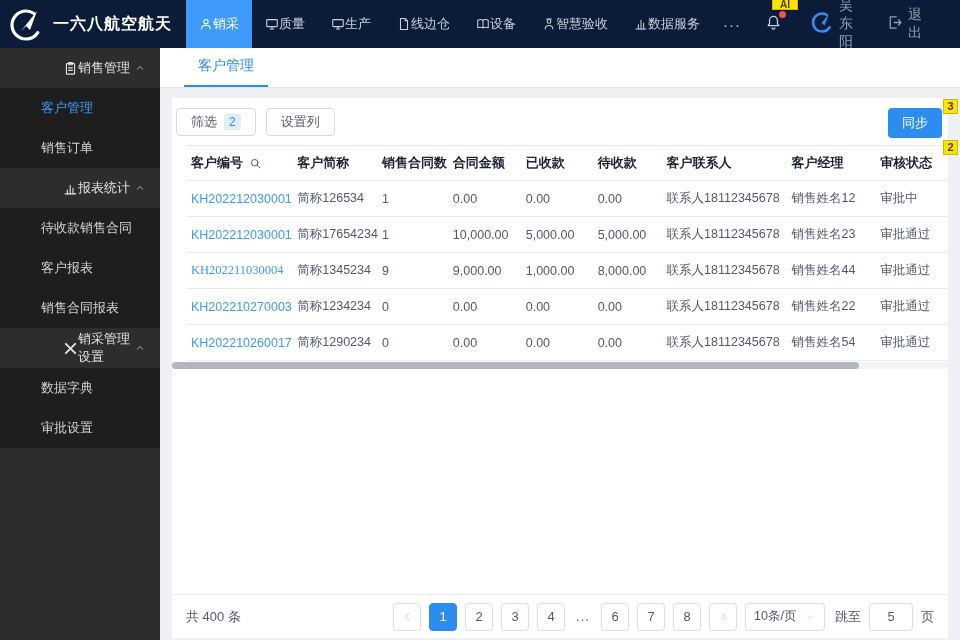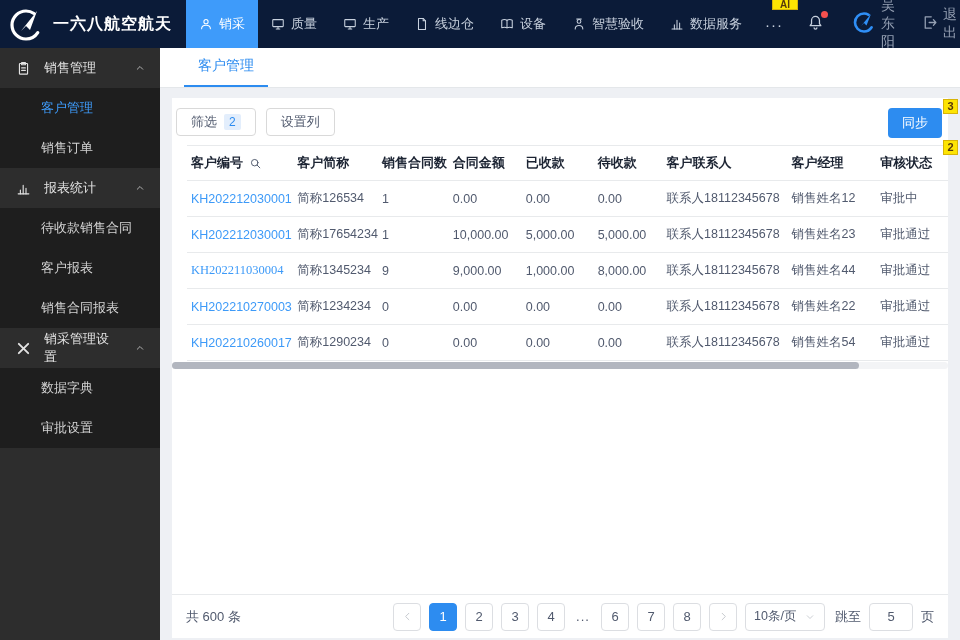--- a/index.html
+++ b/index.html
@@ -4,34 +4,34 @@
 <style>
   * { margin:0; padding:0; box-sizing:border-box; }
   html,body { width:960px; height:640px; overflow:hidden; }
   body { position:relative; font-family:"Liberation Sans","DejaVu Sans",sans-serif; background:#eef0f4; }
 
   
   .topbar { position:absolute; left:0; top:0; width:960px; height:48px; background:#0b1b38; display:flex; align-items:center; z-index:5; }
   .logo { width:38px; height:38px; margin-left:7px; flex:0 0 auto; }
   .brand { color:#fff; font-size:16px; font-weight:bold; letter-spacing:1px; margin-left:8px; margin-right:14px; white-space:nowrap; }
   .nav { display:flex; height:48px; align-items:stretch; }
-  .nav-item { display:flex; align-items:center; gap:6px; padding:8px 13px; color:#c8d1de; font-size:13px; cursor:pointer; white-space:nowrap; }
+  .nav-item { display:flex; align-items:center; padding:8px 13px; color:#c8d1de; font-size:13px; cursor:pointer; white-space:nowrap; }
   .nav-item.active { background:#3e9bfa; color:#fff; }
   .nav-item svg { flex:0 0 auto; }
   .top-right { display:flex; align-items:center; margin-left:auto; padding-right:38px; gap:4px; }
   .more-btn { color:#c8d1de; font-size:15px; letter-spacing:1px; padding:0 10px; cursor:pointer; }
   .bell-wrap { position:relative; padding:0 10px; color:#c8d1de; cursor:pointer; display:flex; align-items:center; }
   .bell-dot { position:absolute; top:-3px; right:6px; width:7px; height:7px; border-radius:50%; background:#f5504e; }
   .user-wrap { display:flex; align-items:center; gap:5px; margin-left:14px; cursor:pointer; }
   .user-name { color:#95a0b3; font-size:14px; }
   .logout-wrap { display:flex; align-items:center; gap:5px; margin-left:22px; color:#95a0b3; font-size:14px; cursor:pointer; }
 
   
   .sidebar { position:absolute; left:0; top:48px; width:160px; height:592px; background:#2d2d2d; overflow:hidden; }
-  .group-header { height:40px; display:flex; align-items:center; padding:0 14px 0 16px; color:#e3e3e3; font-size:13px; cursor:pointer; background:#2d2d2d; gap:13px; }
+  .group-header { height:40px; display:flex; align-items:center; padding:0 14px 0 16px; color:#e3e3e3; font-size:13px; cursor:pointer; background:#2d2d2d; gap:0;margin-left:47px; }
   .group-header .chev { margin-left:auto; color:#bdbdbd; }
   .sub-item { height:40px; display:flex; align-items:center; padding-left:41px; color:#d4d4d4; font-size:13px; cursor:pointer; background:#1e1e1e; }
   .sub-item.active { color:#3e9bfa; }
 
   
   .main { position:absolute; left:160px; top:48px; right:0; bottom:0; background:#eef0f4; }
   .tabbar { height:40px; background:#fff; border-bottom:1px solid #e4e7ea; display:flex; align-items:flex-end; padding-left:24px; }
   .tab { height:40px; display:flex; align-items:center; padding:0 14px; color:#2d8cf0; font-size:14px; border-bottom:2px solid #2d8cf0; cursor:pointer; }
   .panel { position:absolute; left:12px; right:12px; top:50px; bottom:2px; background:#fff; overflow:hidden; }
 
@@ -439,21 +439,21 @@
           <div class="td" style="width: 73px;">
             <span>审批通过</span>
           </div>
         </div>
       </div>
     <div class="hscroll">
       <div class="hscroll-thumb"></div>
     </div>
 
     <div class="footer">
-      <span>共 600 条</span>
+      <span>共 400 条</span>
       <div class="pager" id="pager">
           <div class="pg-btn nav-chev">
             <svg viewBox="0 0 24 24" width="13" height="13" fill="none" stroke="currentColor" stroke-width="1.8" stroke-linecap="round" stroke-linejoin="round">
               <path d="M14.5 6L8.5 12l6 6"></path>
             </svg>
           </div>
           <div class="pg-btn active">1</div>
           <div class="pg-btn">2</div>
           <div class="pg-btn">3</div>
           <div class="pg-btn">4</div>

